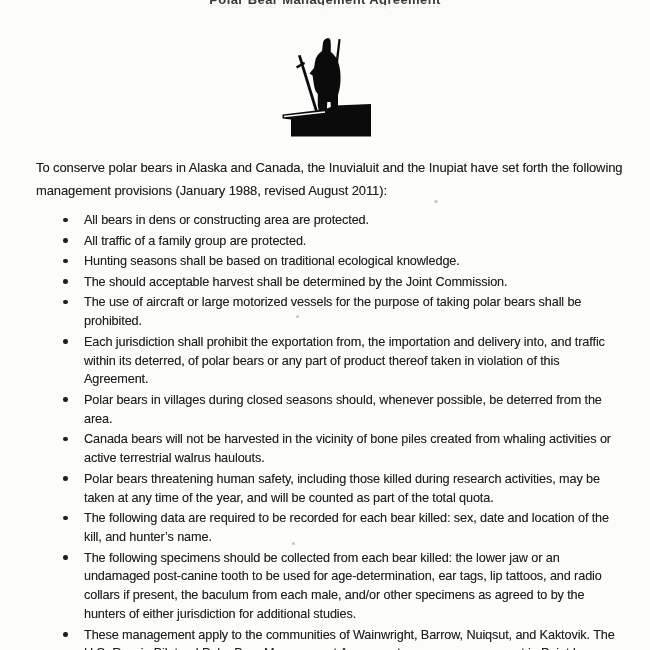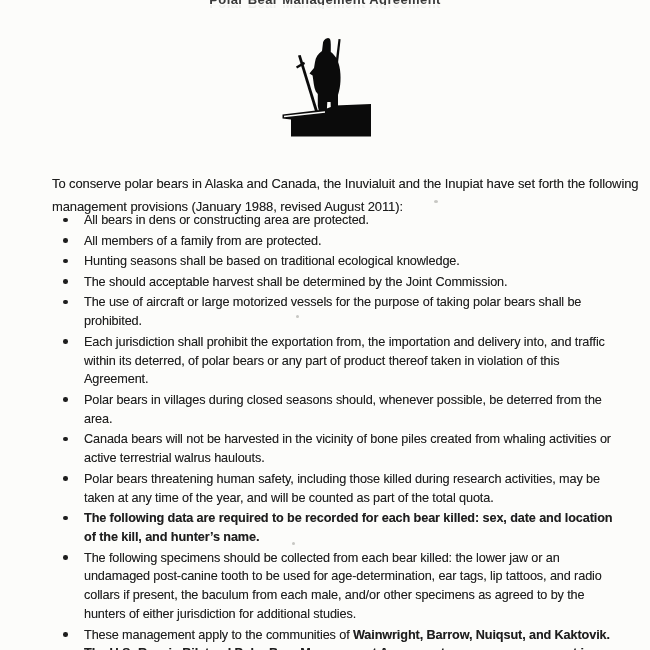--- a/index.html
+++ b/index.html
@@ -11,35 +11,35 @@
   
   .title-clip{position:absolute;top:0;left:0;width:650px;height:5px;overflow:hidden;text-align:center;}
   .title-clip .t{display:inline-block;font-size:13px;font-weight:700;letter-spacing:.4px;color:#3a3a3a;transform:translateY(-10px);white-space:nowrap;}
   .title-ghost{position:absolute;top:5px;left:0;width:650px;height:4px;overflow:hidden;text-align:center;opacity:.10;}
   .title-ghost .t{display:inline-block;font-size:13px;font-weight:700;letter-spacing:.4px;color:#888;transform:translateY(-11px);white-space:nowrap;}
 
   .illustration{position:absolute;left:277px;top:35px;width:94px;height:106px;}
   .illustration svg{display:block;width:94px;height:106px;}
 
   .intro{
-    position:absolute;left:36px;top:156px;width:592px;margin:16px;
+    position:absolute;left:36px;top:156px;width:592px;margin:0;
     font-size:13px;line-height:23px;letter-spacing:-0.1px;
     text-shadow:0 0 .4px rgba(25,25,25,.4);
   }
   .bullets{
     position:absolute;left:36px;top:211px;width:588px;margin:0;padding:0;list-style:none;
     font-size:12.7px;line-height:18.8px;letter-spacing:-0.12px;
     text-shadow:0 0 .4px rgba(25,25,25,.4);
   }
   .bullets li{position:relative;padding-left:48px;margin:0 0 1.8px 0;}
   .bullets li::before{
     content:"";position:absolute;left:27px;top:6.5px;width:4.6px;height:4.6px;
     border-radius:50%;background:#1e1e1e;
   }
-  .bold{font-weight:700;}
+  .bold{font-weight:400;}
 
   .speck{position:absolute;border-radius:50%;background:#9a9a96;opacity:.55;}
   .s1{left:434px;top:200px;width:4px;height:3px;}
   .s2{left:296px;top:315px;width:3px;height:3px;}
   .s3{left:292px;top:542px;width:3px;height:3px;}
 </style>
 </head>
 <body>
 
 <div class="page">
@@ -66,21 +66,21 @@
         <path d="M5.5,79.5 L47,74.5 L58,70.5 L94,69 L94,101.5 L14,101.5 L14,84.5 L5.5,83.5 Z"></path>
       </g>
       <path d="M7,81.5 L48,77" stroke="#fcfcfa" stroke-width="1.6" fill="none"></path>
     </svg>
   </div>
 
   <p class="intro">To conserve polar bears in Alaska and Canada, the Inuvialuit and the Inupiat have set forth the following management provisions (January 1988, revised August 2011):</p>
 
   <ul class="bullets">
       <li><span>All bears in dens or constructing area are protected.</span></li>
-      <li><span>All members of a family from are protected.</span></li>
+      <li><span>All traffic of a family group are protected.</span></li>
       <li><span>Hunting seasons shall be based on traditional ecological knowledge.</span></li>
       <li><span>The should acceptable harvest shall be determined by the Joint Commission.</span></li>
       <li><span>The use of aircraft or large motorized vessels for the purpose of taking polar bears shall be prohibited.</span></li>
       <li><span>Each jurisdiction shall prohibit the exportation from, the importation and delivery into, and traffic within its deterred, of polar bears or any part of product thereof taken in violation of this Agreement.</span></li>
       <li><span>Polar bears in villages during closed seasons should, whenever possible, be deterred from the area.</span></li>
       <li><span>Canada bears will not be harvested in the vicinity of bone piles created from whaling activities or active terrestrial walrus haulouts.</span></li>
       <li><span>Polar bears threatening human safety, including those killed during research activities, may be taken at any time of the year, and will be counted as part of the total quota.</span></li>
       <li><span class="bold">The following data are required to be recorded for each bear killed: sex, date and location of the kill, and hunter’s name.</span></li>
       <li><span>The following specimens should be collected from each bear killed: the lower jaw or an undamaged post-canine tooth to be used for age-determination, ear tags, lip tattoos, and radio collars if present, the baculum from each male, and/or other specimens as agreed to by the hunters of either jurisdiction for additional studies.</span></li>
       <li><span>These management apply to the communities of </span><span class="bold">Wainwright, Barrow, Nuiqsut, and Kaktovik. The U.S.-Russia Bilateral Polar Bear Management Agreement governs management in Point Lay</span></li>

